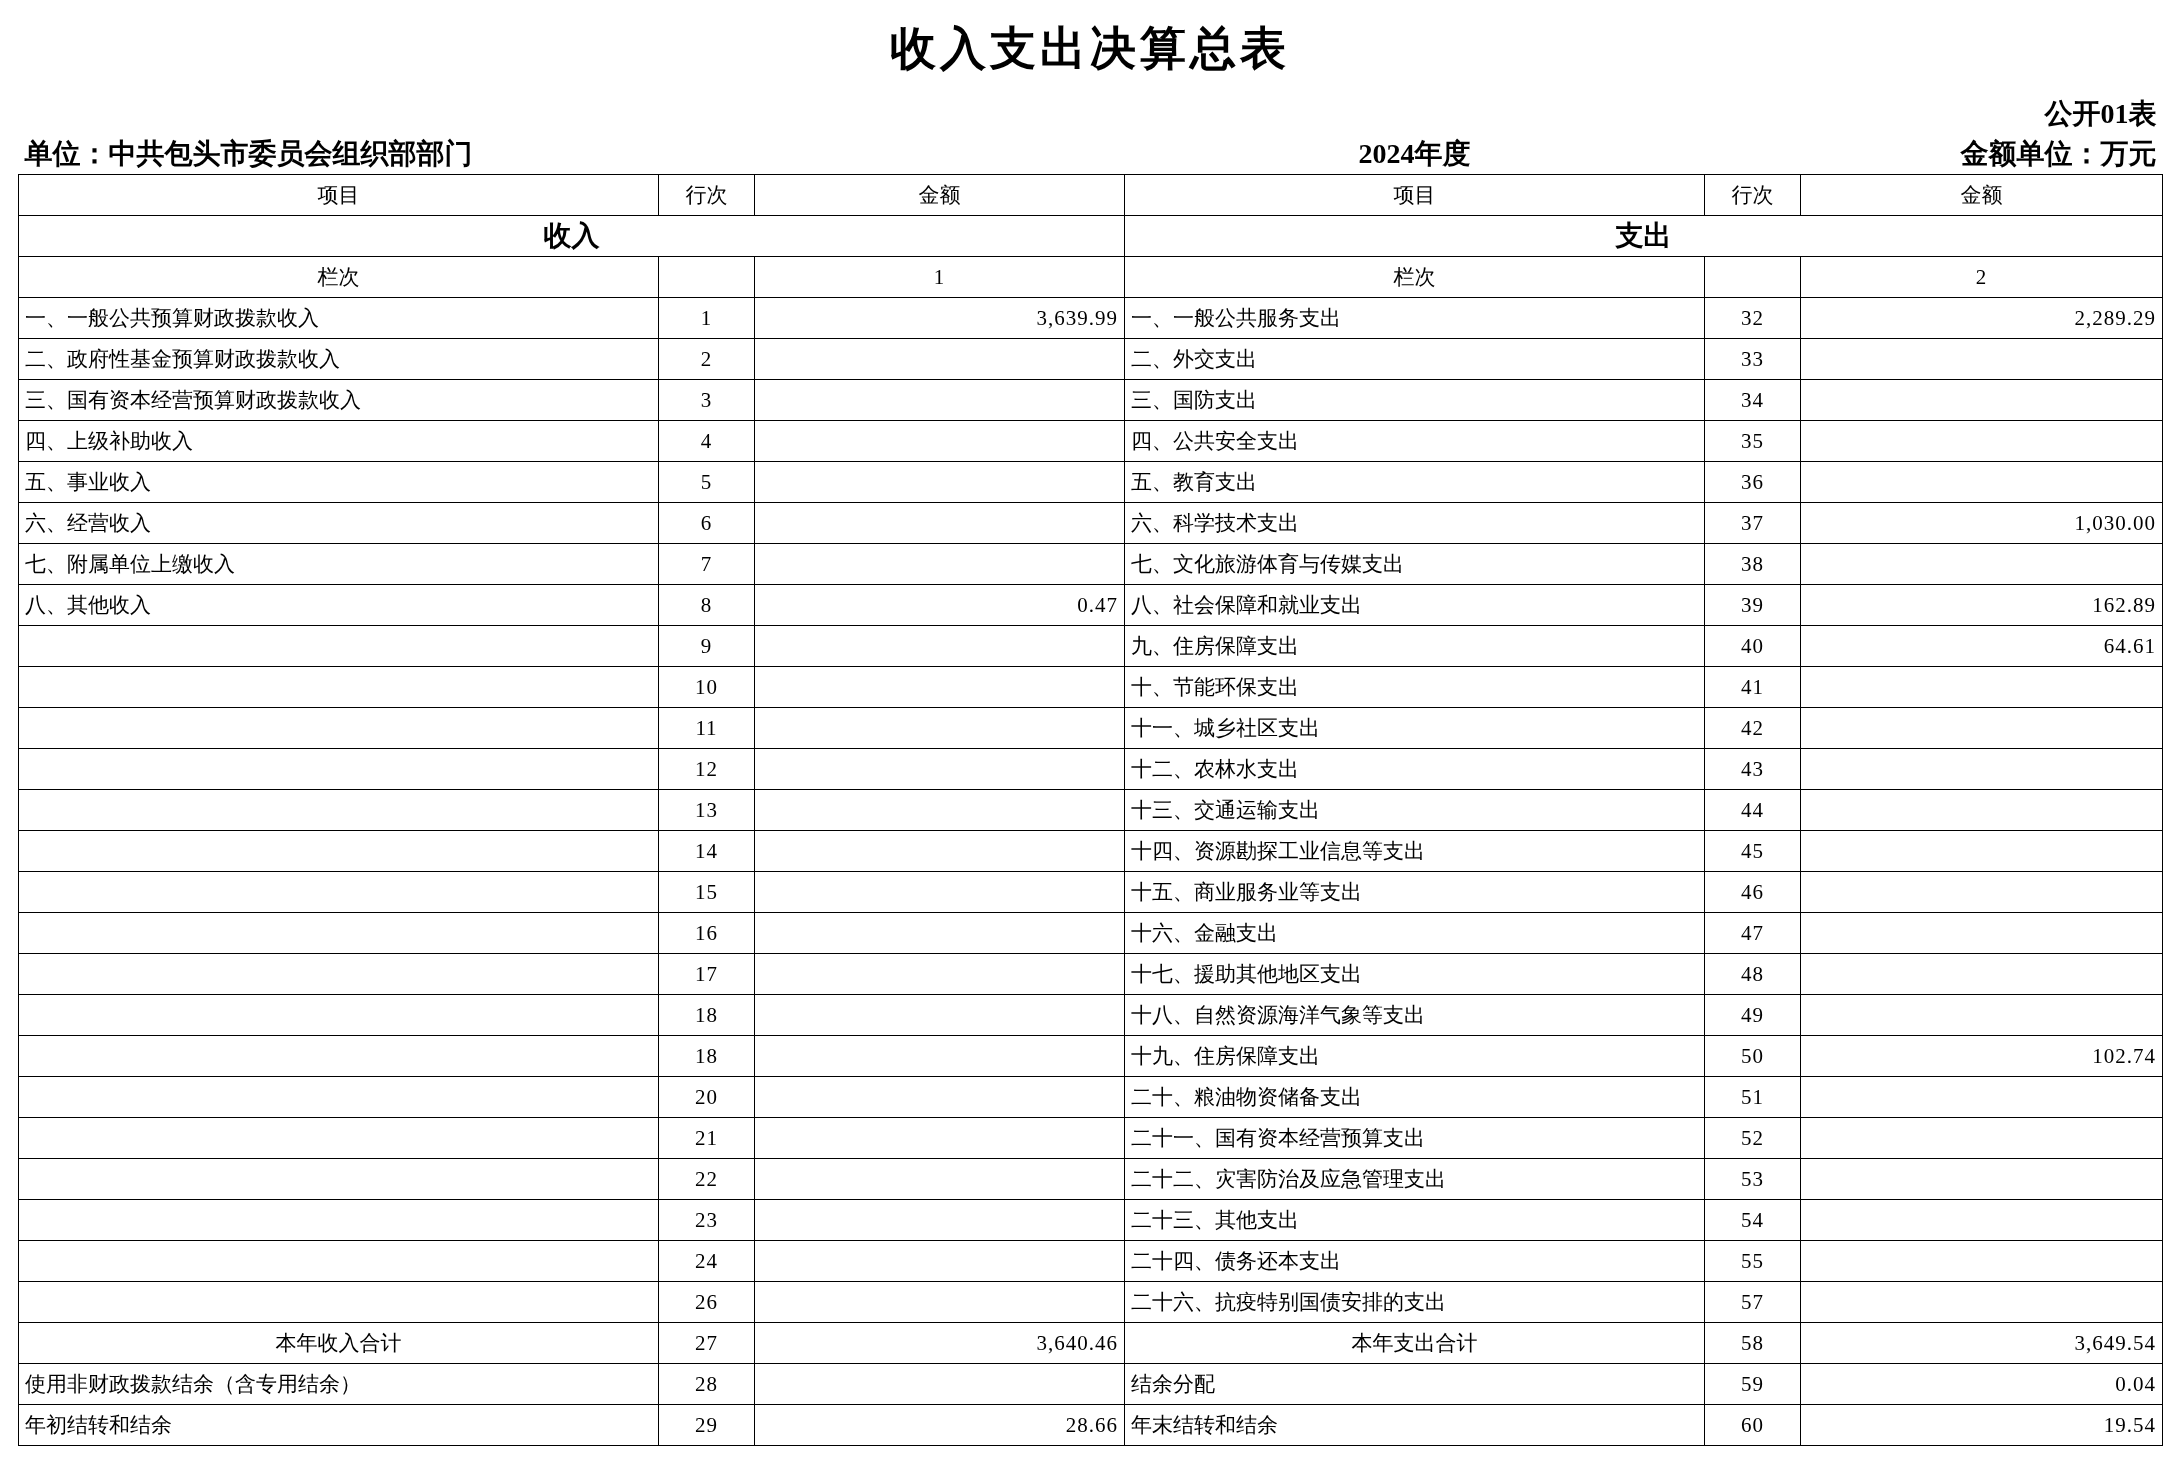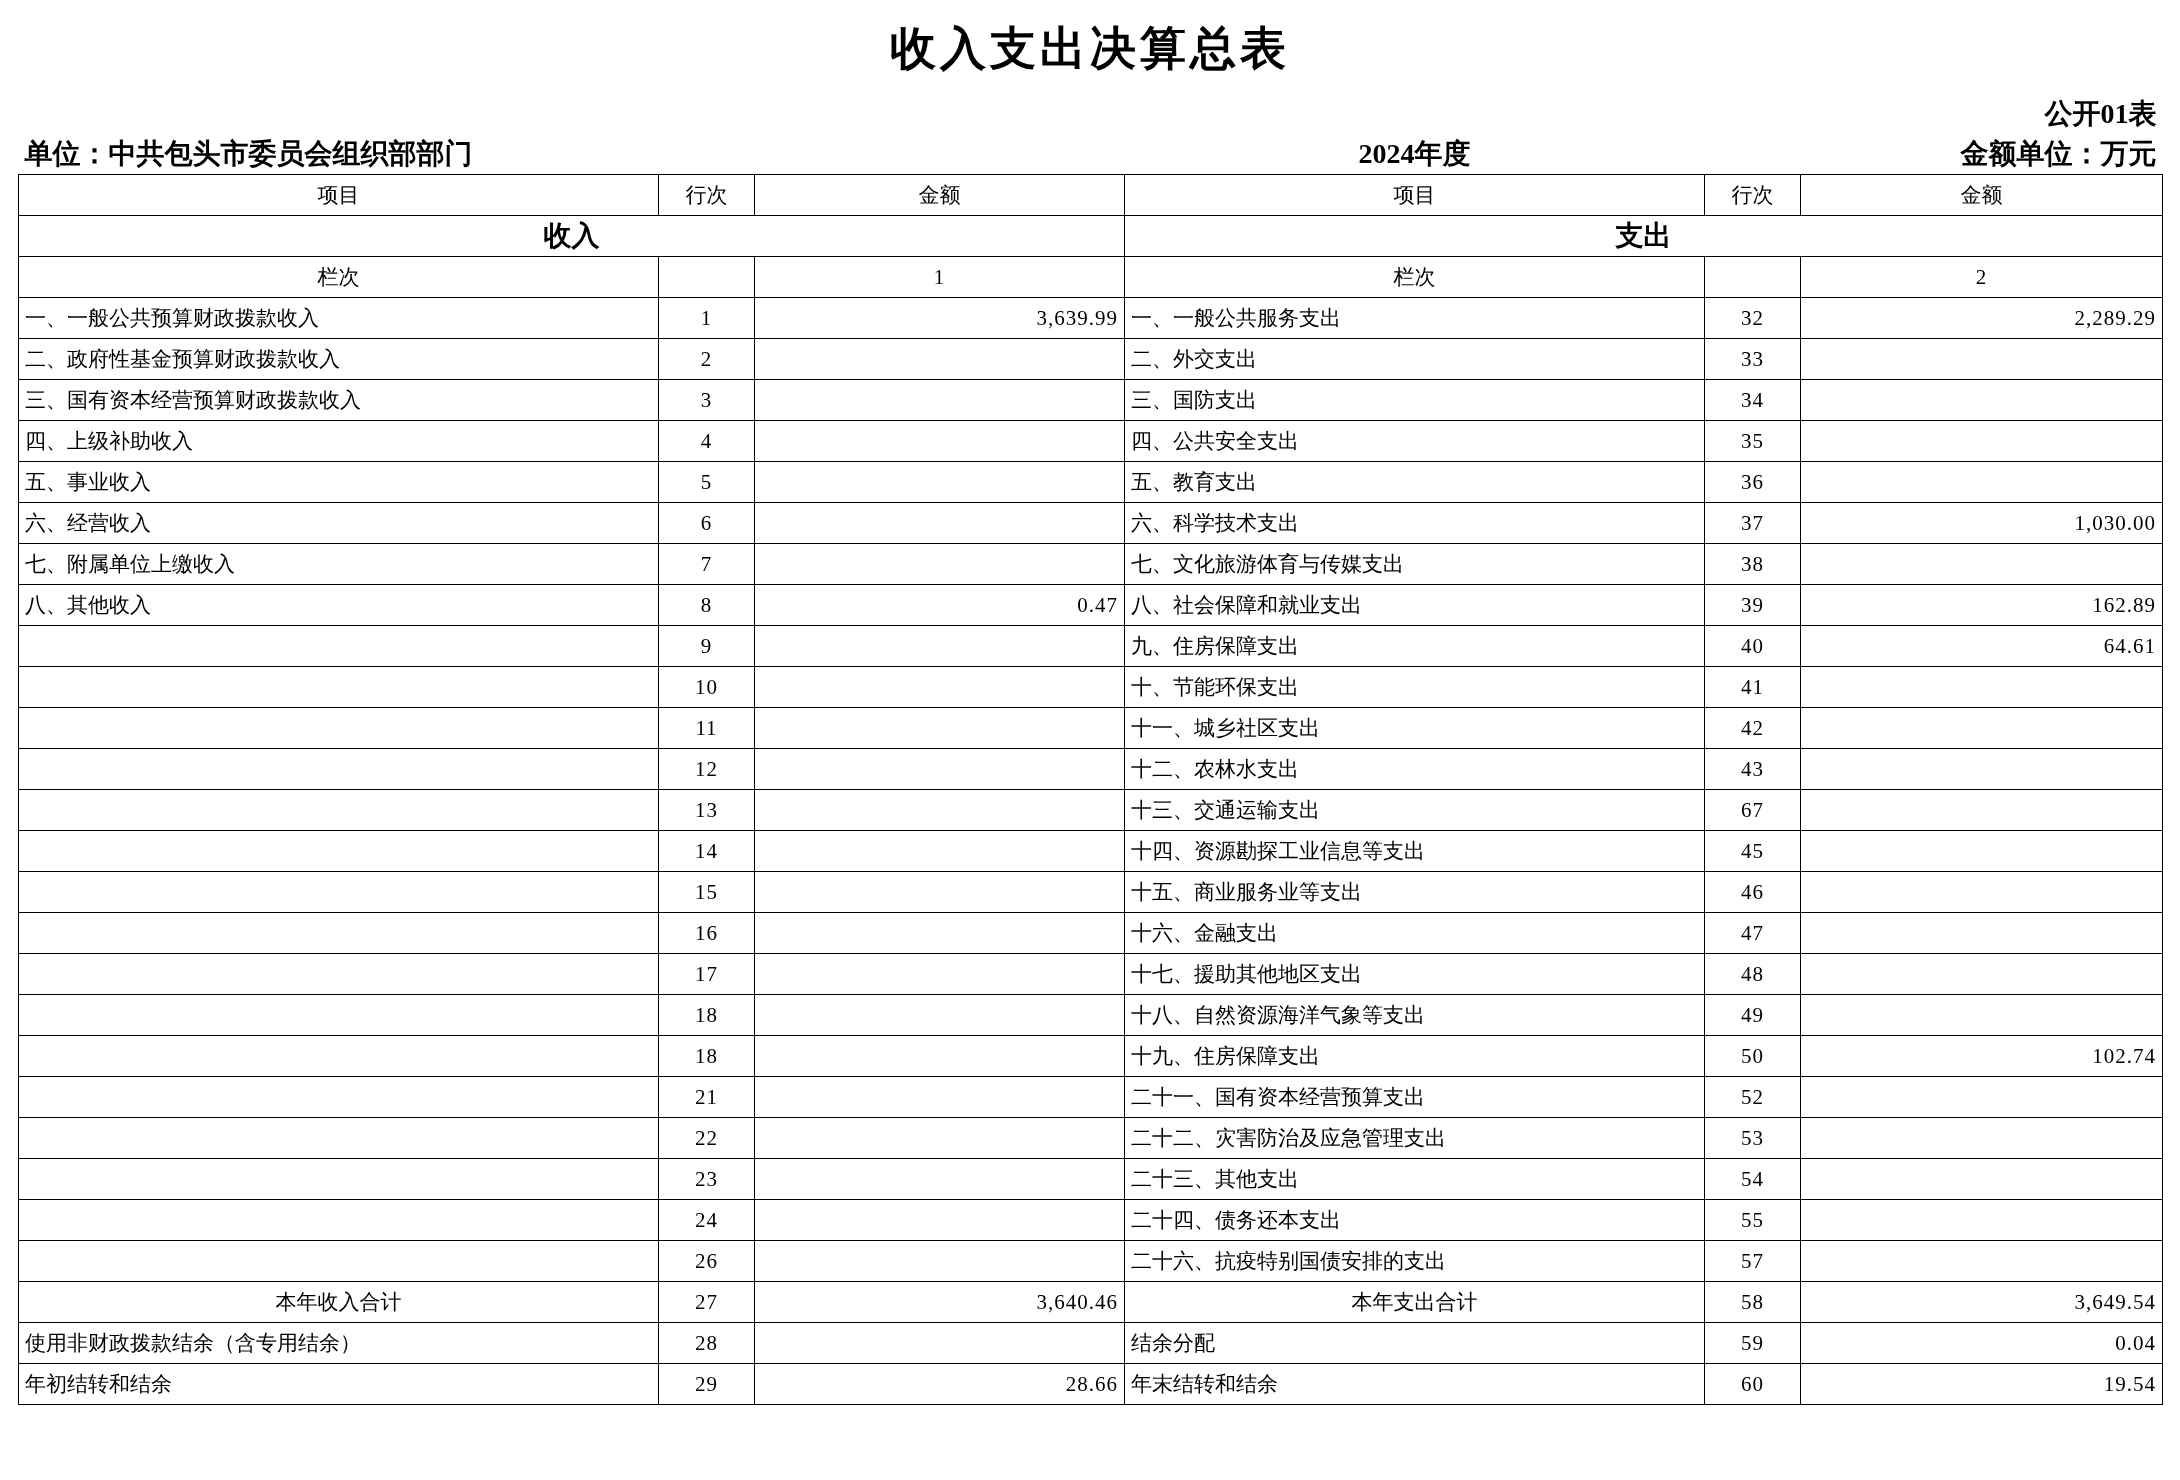--- a/index.html
+++ b/index.html
@@ -212,21 +212,21 @@
           <td class="r num"></td>
           <td class="l">十二、农林水支出</td>
           <td class="c num">43</td>
           <td class="r num"></td>
         </tr>
         <tr>
           <td class="l"></td>
           <td class="c num">13</td>
           <td class="r num"></td>
           <td class="l">十三、交通运输支出</td>
-          <td class="c num">67</td>
+          <td class="c num">44</td>
           <td class="r num"></td>
         </tr>
         <tr>
           <td class="l"></td>
           <td class="c num">14</td>
           <td class="r num"></td>
           <td class="l">十四、资源勘探工业信息等支出</td>
           <td class="c num">45</td>
           <td class="r num"></td>
         </tr>
@@ -262,20 +262,28 @@
           <td class="c num">49</td>
           <td class="r num"></td>
         </tr>
         <tr>
           <td class="l"></td>
           <td class="c num">18</td>
           <td class="r num"></td>
           <td class="l">十九、住房保障支出</td>
           <td class="c num">50</td>
           <td class="r num">102.74</td>
+        </tr>
+        <tr>
+          <td class="l"></td>
+          <td class="c num">20</td>
+          <td class="r num"></td>
+          <td class="l">二十、粮油物资储备支出</td>
+          <td class="c num">51</td>
+          <td class="r num"></td>
         </tr>
         <tr>
           <td class="l"></td>
           <td class="c num">21</td>
           <td class="r num"></td>
           <td class="l">二十一、国有资本经营预算支出</td>
           <td class="c num">52</td>
           <td class="r num"></td>
         </tr>
         <tr>

